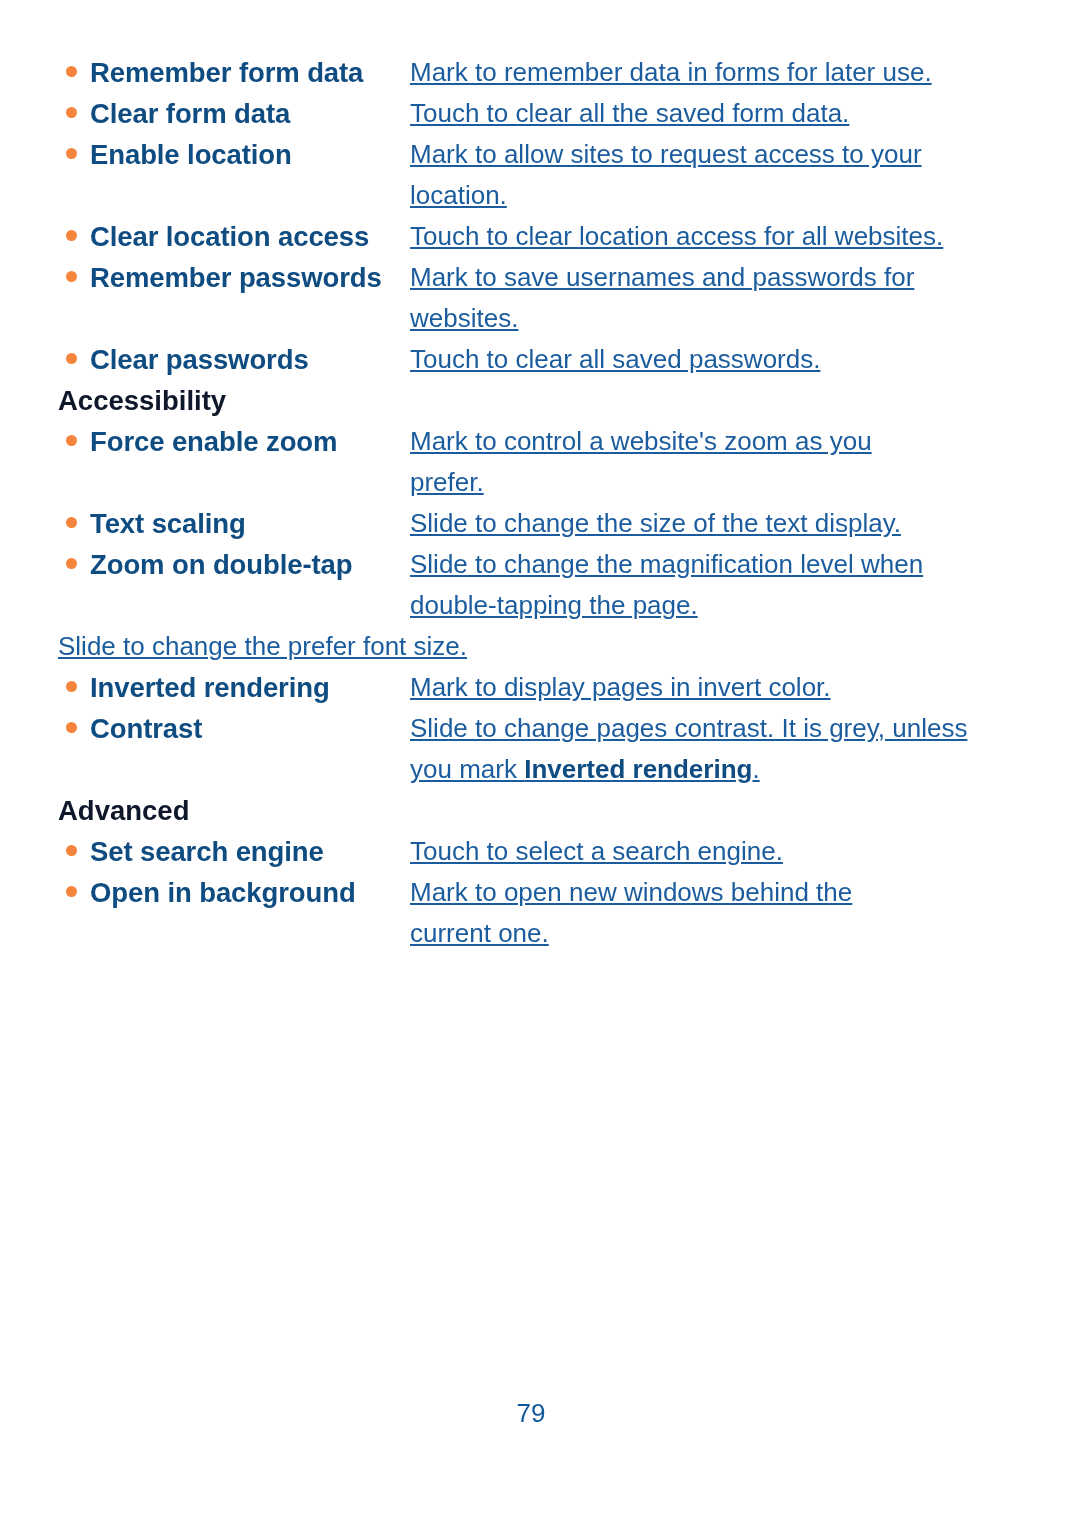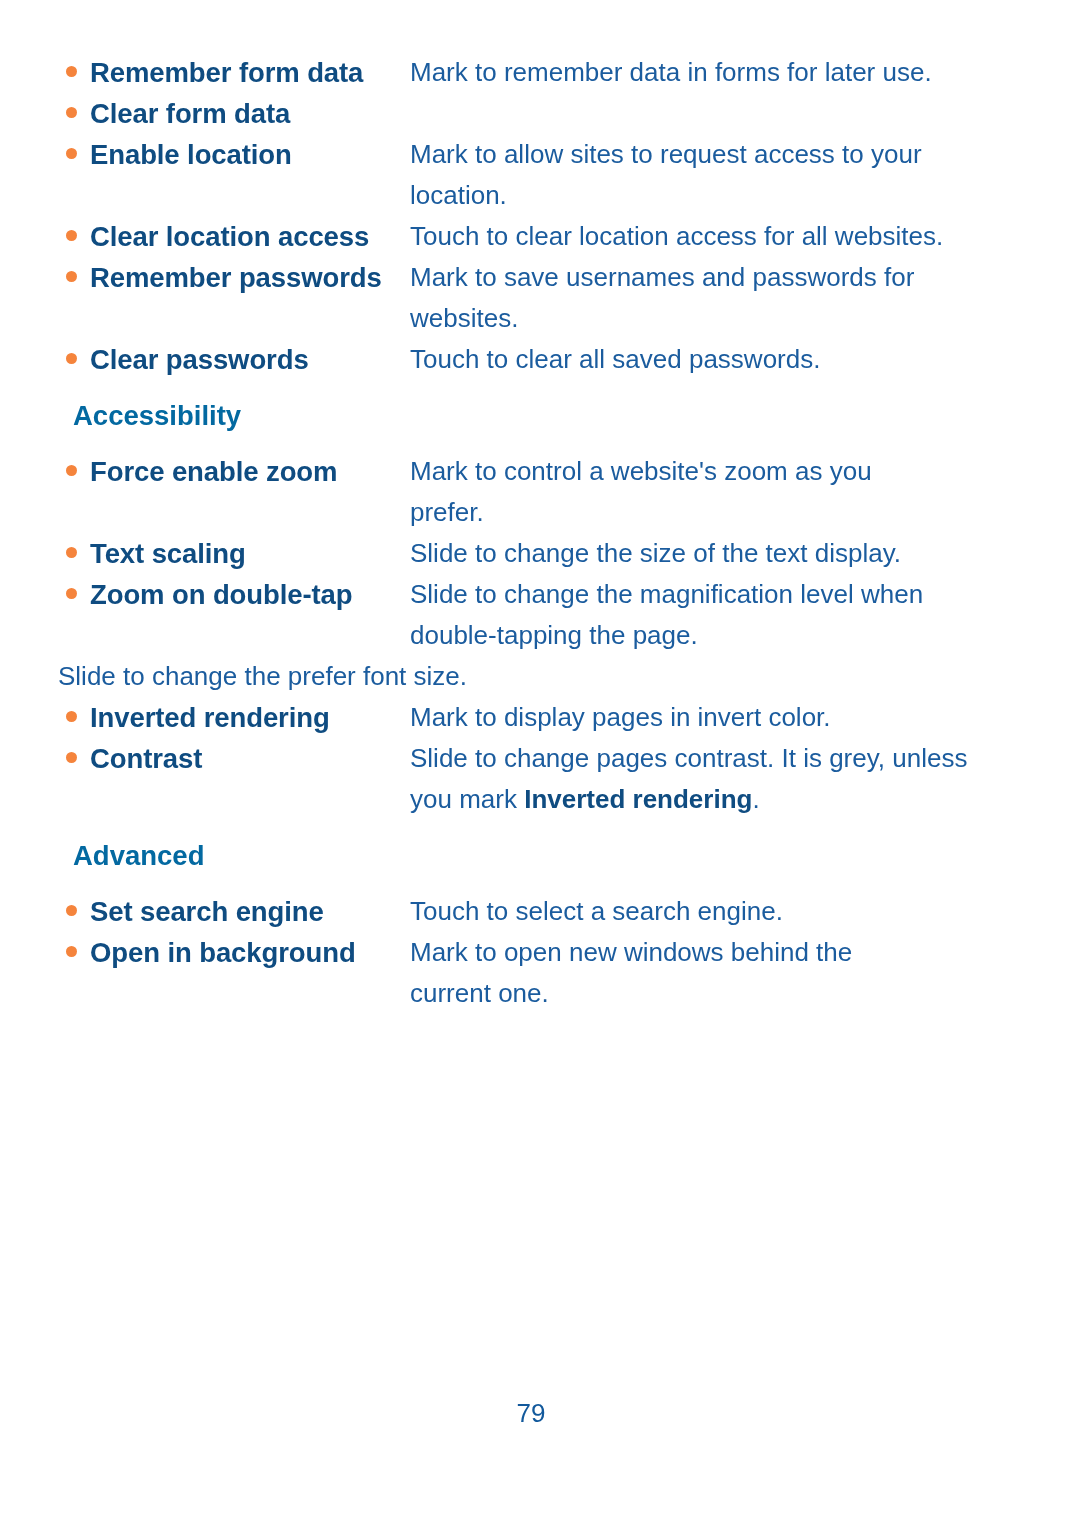--- a/index.html
+++ b/index.html
@@ -59,41 +59,42 @@
 
   .desc-cell {
     flex: 1 1 auto;
     width: 612px;
     font-size: 26px;
     line-height: 41px;
     color: #1B5C9E;
     text-align: justify;
     text-justify: inter-word;
     hyphens: none;
+    text-decoration: underline;
   }
   .desc-cell .last-line {
     display: block;
     text-align: left;
   }
   .desc-cell .solo {
     display: block;
     text-align: left;
   }
   .desc-cell b {
     font-weight: bold;
     color: #0F4C81;
   }
 
   
   .section-heading {
     font-size: 27.5px;
     line-height: 41px;
     font-weight: bold;
-    color: #0369a1;
-    margin: 15px;
+    color: #0f172a;
+    margin: 0;
     padding: 0;
     width: 964px;
   }
 
   .page-number {
     position: absolute;
     left: 0;
     right: 18px;
     top: 1398px;
     text-align: center;
@@ -115,20 +116,23 @@
     <div class="desc-cell">
       <span class="solo">Mark to remember data in forms for later use.</span>
     </div>
   </div>
 
   <div class="row">
     <div class="label-cell">
       <span class="bullet"></span>
       <span class="term">Clear form data</span>
     </div>
+    <div class="desc-cell">
+      <span class="solo">Touch to clear all the saved form data.</span>
+    </div>
   </div>
 
   <div class="row">
     <div class="label-cell">
       <span class="bullet"></span>
       <span class="term">Enable location</span>
     </div>
     <div class="desc-cell">
       <span>Mark to allow sites to request access to your</span>
       <span class="last-line">location.</span>

